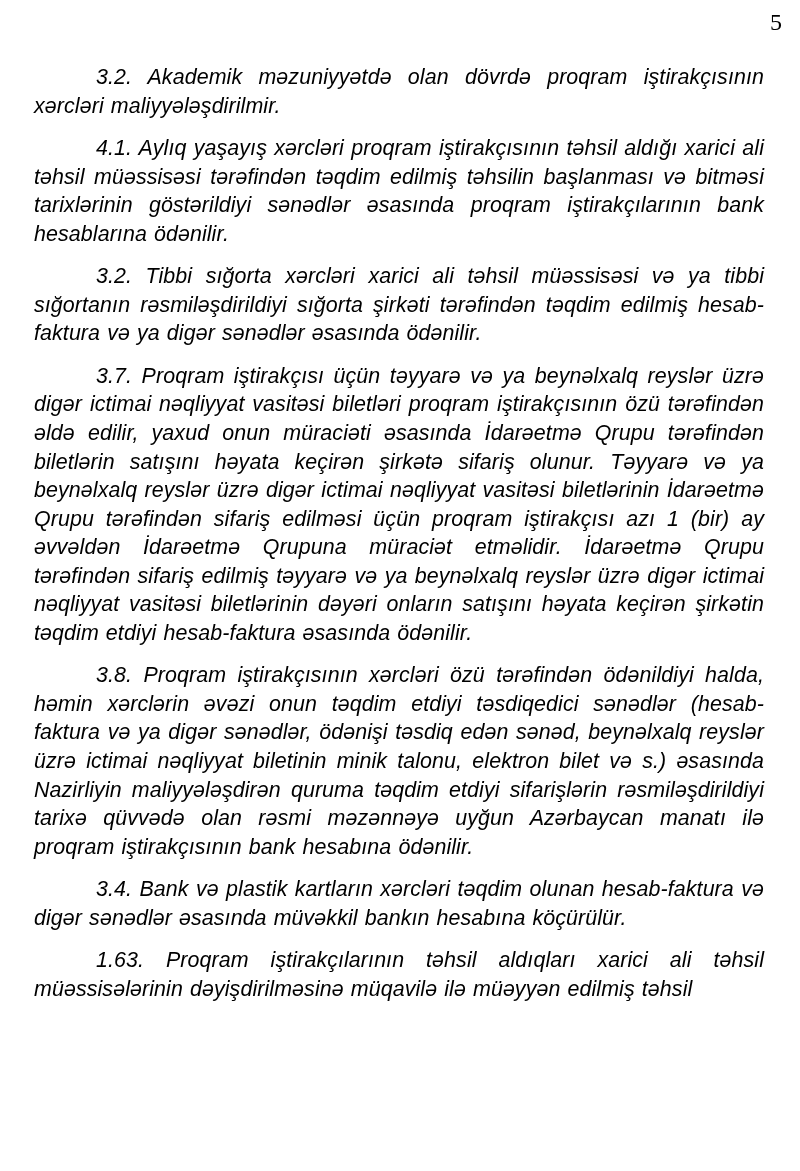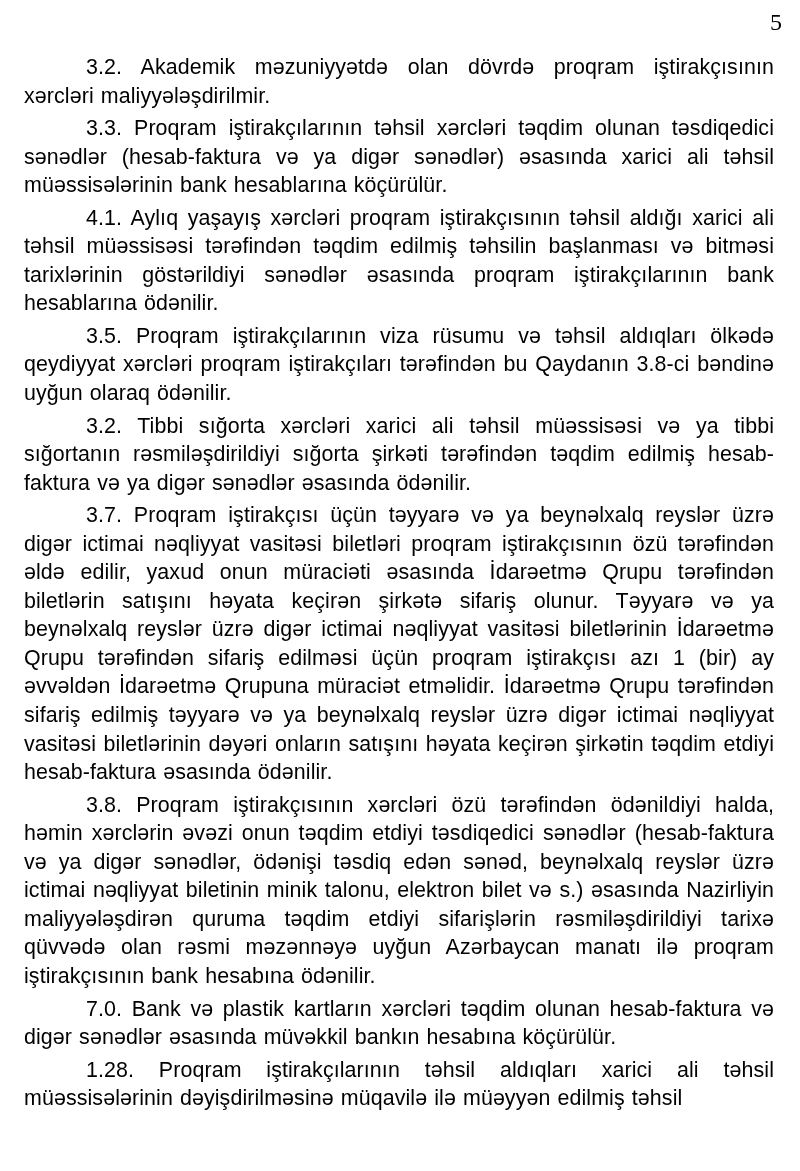--- a/index.html
+++ b/index.html
@@ -29,36 +29,35 @@
     position: absolute;
     top: 49px;
     left: 20px;
     width: 758px;
     font-size: 21.4px;
     line-height: 28.55px;
     text-align: justify;
     letter-spacing: 0.1px;
   }
   .content p {
-    margin: 4px;
+    margin: 14px;
     padding: 0;
     text-indent: 62px;
     word-spacing: 1px;
+    font-style: italic;
   }
 </style>
 </head>
 <body>
 
 <div class="page">
   <div class="page-number">5</div>
 
   <div class="content">
     <p>3.2. Akademik məzuniyyətdə olan dövrdə proqram iştirakçısının xərcləri maliyyələşdirilmir.</p>
-    <p>3.3. Proqram iştirakçılarının təhsil xərcləri təqdim olunan təsdiqedici sənədlər (hesab-faktura və ya digər sənədlər) əsasında xarici ali təhsil müəssisələrinin bank hesablarına köçürülür.</p>
     <p>4.1. Aylıq yaşayış xərcləri proqram iştirakçısının təhsil aldığı xarici ali təhsil müəssisəsi tərəfindən təqdim edilmiş təhsilin başlanması və bitməsi tarixlərinin göstərildiyi sənədlər əsasında proqram iştirakçılarının bank hesablarına ödənilir.</p>
-    <p>3.5. Proqram iştirakçılarının viza rüsumu və təhsil aldıqları ölkədə qeydiyyat xərcləri proqram iştirakçıları tərəfindən bu Qaydanın 3.8-ci bəndinə uyğun olaraq ödənilir.</p>
     <p>3.2. Tibbi sığorta xərcləri xarici ali təhsil müəssisəsi və ya tibbi sığortanın rəsmiləşdirildiyi sığorta şirkəti tərəfindən təqdim edilmiş hesab-faktura və ya digər sənədlər əsasında ödənilir.</p>
     <p>3.7. Proqram iştirakçısı üçün təyyarə və ya beynəlxalq reyslər üzrə digər ictimai nəqliyyat vasitəsi biletləri proqram iştirakçısının özü tərəfindən əldə edilir, yaxud onun müraciəti əsasında İdarəetmə Qrupu tərəfindən biletlərin satışını həyata keçirən şirkətə sifariş olunur. Təyyarə və ya beynəlxalq reyslər üzrə digər ictimai nəqliyyat vasitəsi biletlərinin İdarəetmə Qrupu tərəfindən sifariş edilməsi üçün proqram iştirakçısı azı 1 (bir) ay əvvəldən İdarəetmə Qrupuna müraciət etməlidir. İdarəetmə Qrupu tərəfindən sifariş edilmiş təyyarə və ya beynəlxalq reyslər üzrə digər ictimai nəqliyyat vasitəsi biletlərinin dəyəri onların satışını həyata keçirən şirkətin təqdim etdiyi hesab-faktura əsasında ödənilir.</p>
     <p>3.8. Proqram iştirakçısının xərcləri özü tərəfindən ödənildiyi halda, həmin xərclərin əvəzi onun təqdim etdiyi təsdiqedici sənədlər (hesab-faktura və ya digər sənədlər, ödənişi təsdiq edən sənəd, beynəlxalq reyslər üzrə ictimai nəqliyyat biletinin minik talonu, elektron bilet və s.) əsasında Nazirliyin maliyyələşdirən quruma təqdim etdiyi sifarişlərin rəsmiləşdirildiyi tarixə qüvvədə olan rəsmi məzənnəyə uyğun Azərbaycan manatı ilə proqram iştirakçısının bank hesabına ödənilir.</p>
-    <p>7.0. Bank və plastik kartların xərcləri təqdim olunan hesab-faktura və digər sənədlər əsasında müvəkkil bankın hesabına köçürülür.</p>
-    <p>1.28. Proqram iştirakçılarının təhsil aldıqları xarici ali təhsil müəssisələrinin dəyişdirilməsinə müqavilə ilə müəyyən edilmiş təhsil</p>
+    <p>3.4. Bank və plastik kartların xərcləri təqdim olunan hesab-faktura və digər sənədlər əsasında müvəkkil bankın hesabına köçürülür.</p>
+    <p>1.63. Proqram iştirakçılarının təhsil aldıqları xarici ali təhsil müəssisələrinin dəyişdirilməsinə müqavilə ilə müəyyən edilmiş təhsil</p>
   </div>
 </div>
 
 </body></html>

